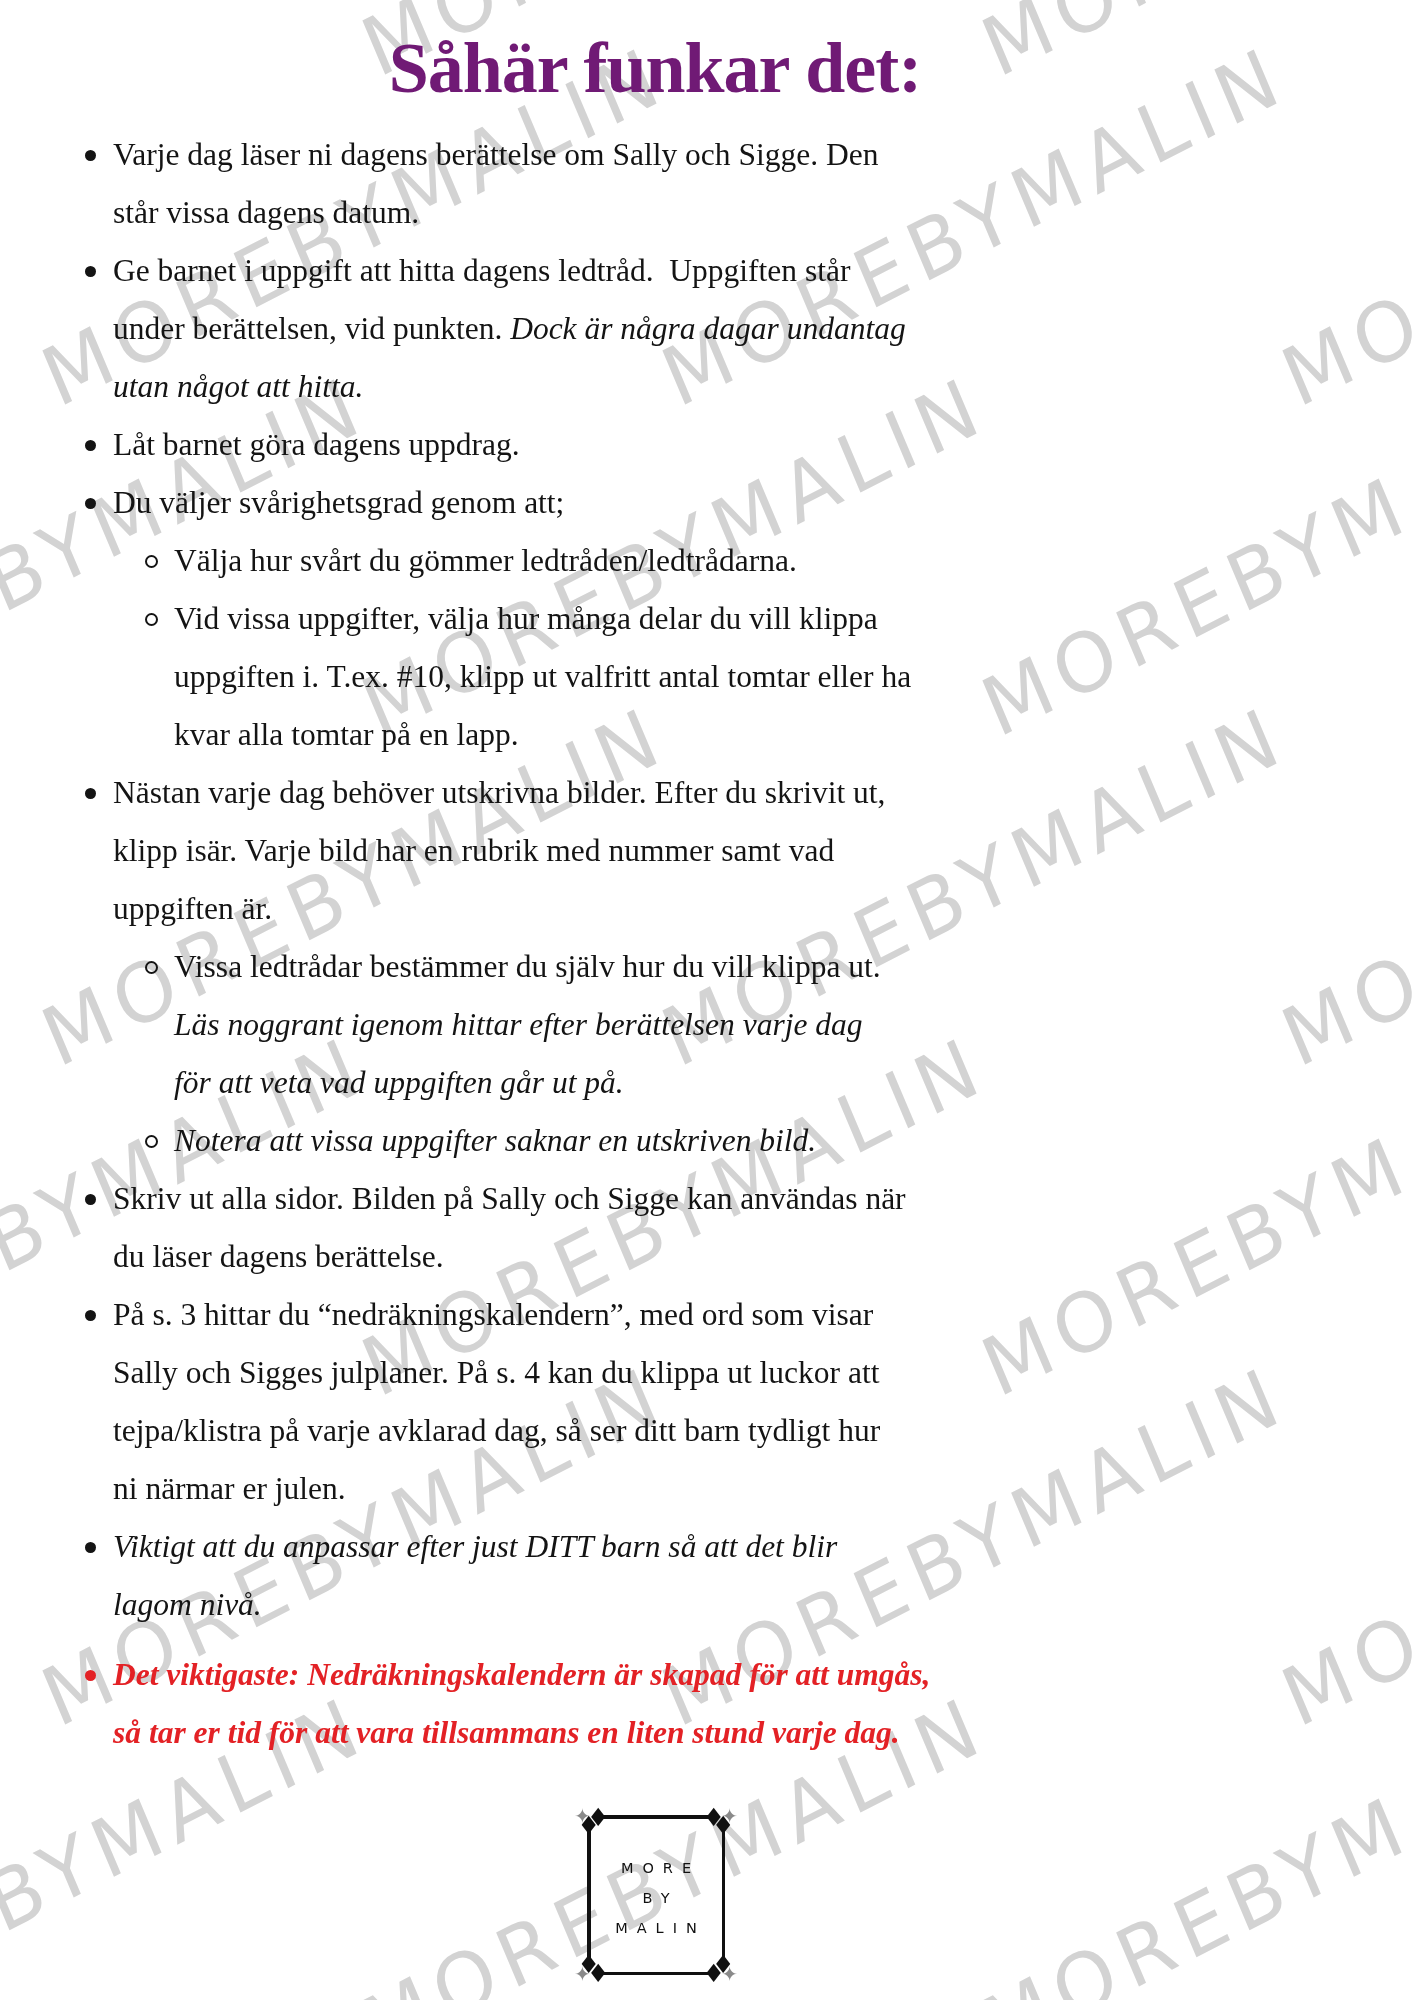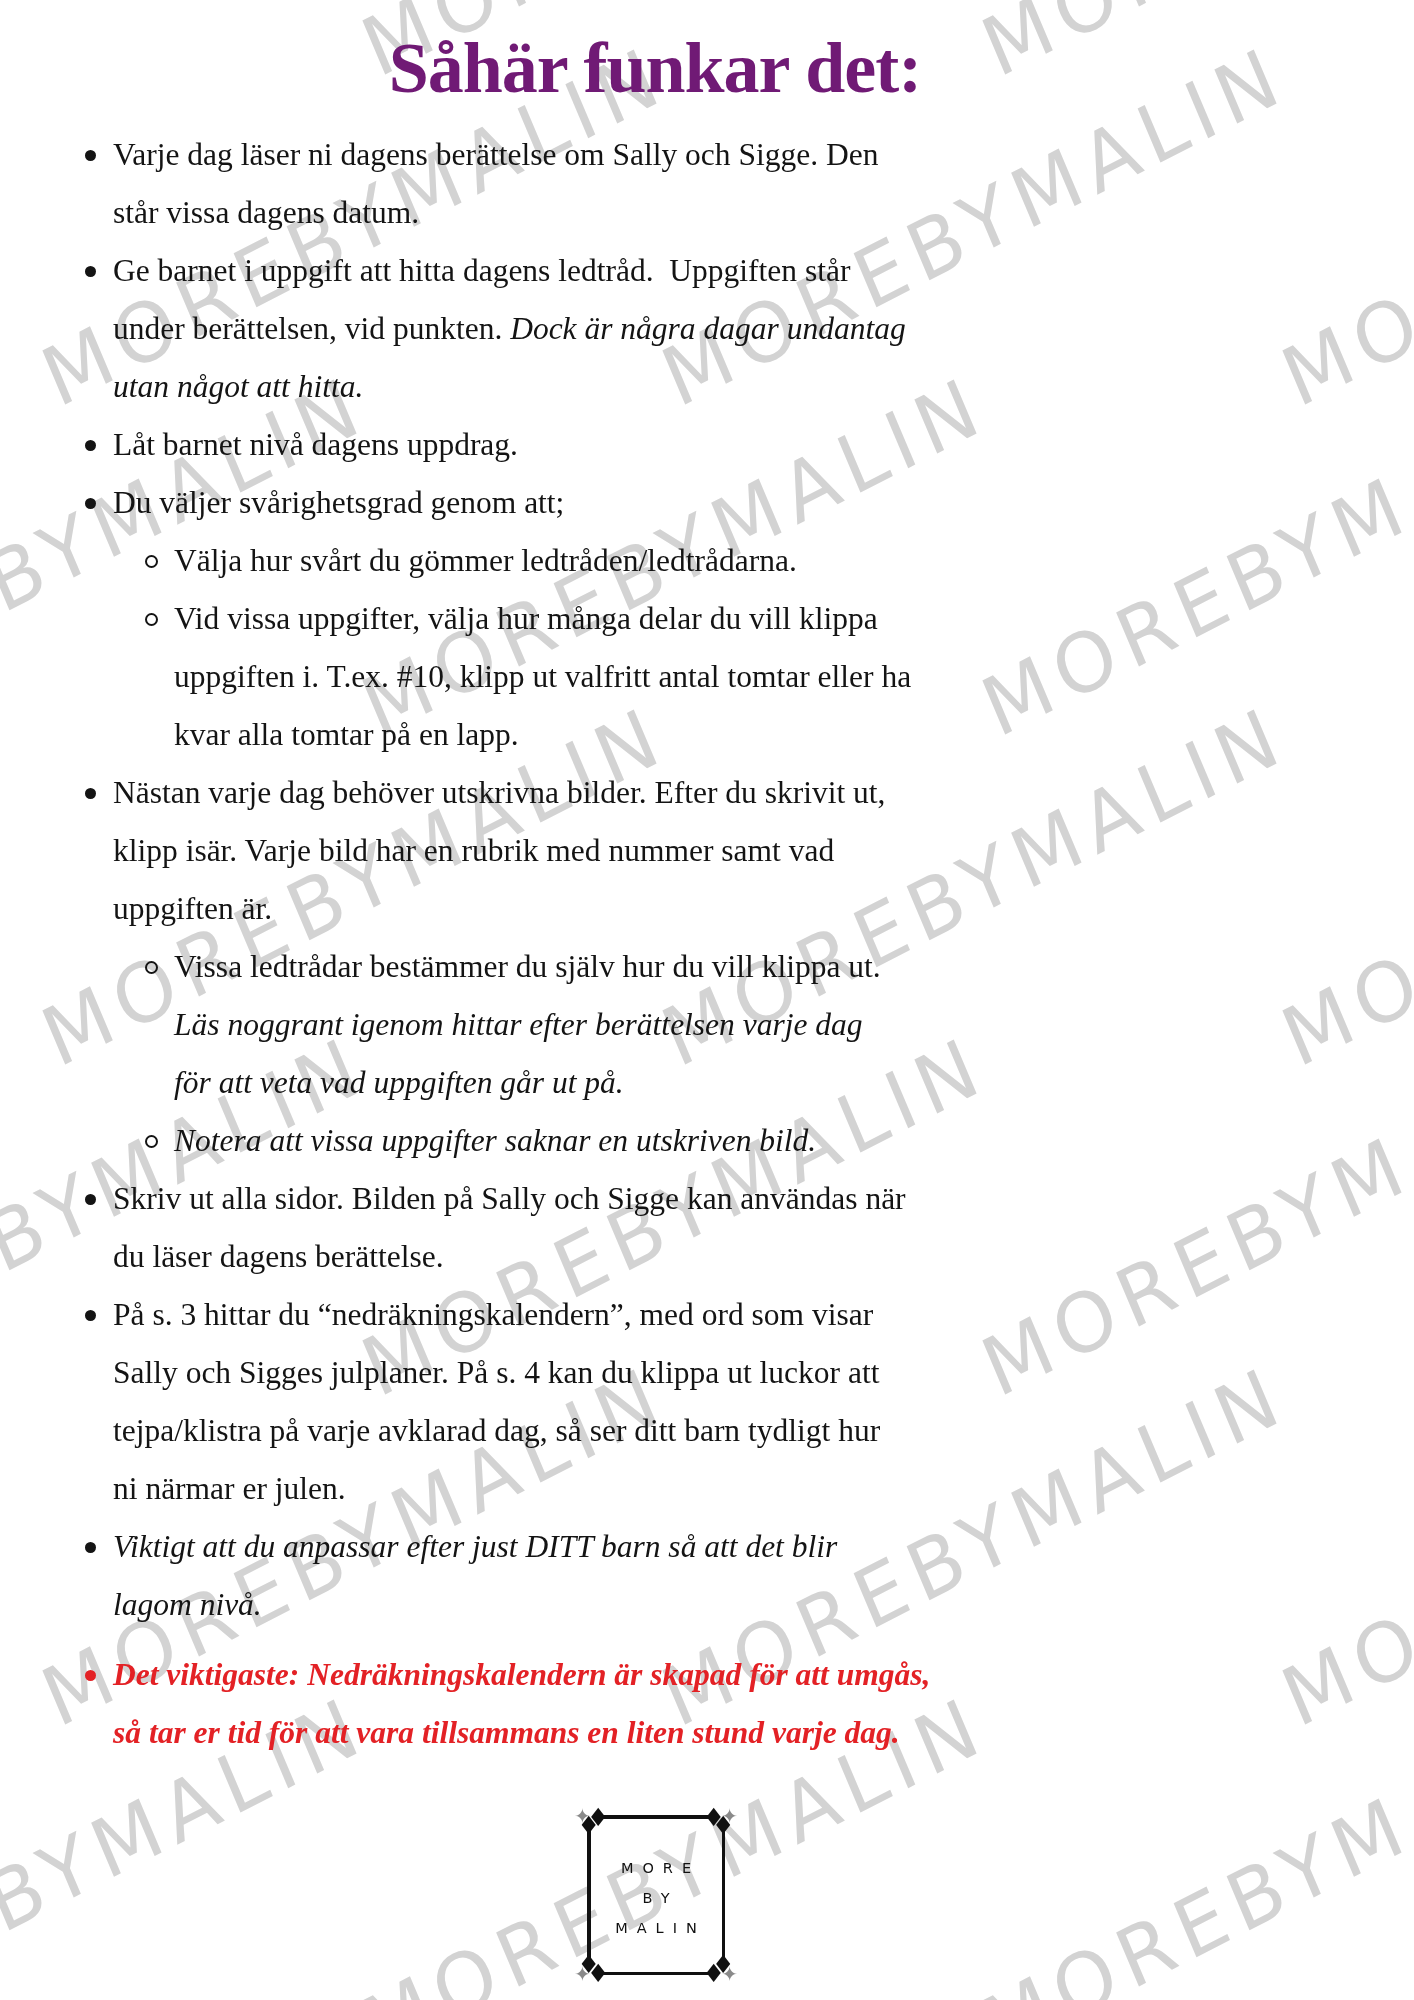--- a/index.html
+++ b/index.html
@@ -162,21 +162,21 @@
     </div>
 
   <div class="content">
     <h1 class="title">Såhär funkar det:</h1>
     <ul class="instructions">
         <li class="lvl1"><span>Varje dag läser ni dagens berättelse om Sally och Sigge. Den
 står vissa dagens datum.</span></li>
         <li class="lvl1"><span>Ge barnet i uppgift att hitta dagens ledtråd.  Uppgiften står
 under berättelsen, vid punkten. </span><span class="italic">Dock är några dagar undantag
 utan något att hitta.</span></li>
-        <li class="lvl1"><span>Låt barnet nivå dagens uppdrag.</span></li>
+        <li class="lvl1"><span>Låt barnet göra dagens uppdrag.</span></li>
         <li class="lvl1"><span>Du väljer svårighetsgrad genom att;</span></li>
         <li class="lvl2"><span>Välja hur svårt du gömmer ledtråden/ledtrådarna.</span></li>
         <li class="lvl2"><span>Vid vissa uppgifter, välja hur många delar du vill klippa
 uppgiften i. T.ex. #10, klipp ut valfritt antal tomtar eller ha
 kvar alla tomtar på en lapp.</span></li>
         <li class="lvl1"><span>Nästan varje dag behöver utskrivna bilder. Efter du skrivit ut,
 klipp isär. Varje bild har en rubrik med nummer samt vad
 uppgiften är.</span></li>
         <li class="lvl2"><span>Vissa ledtrådar bestämmer du själv hur du vill klippa ut.
 </span><span class="italic">Läs noggrant igenom hittar efter berättelsen varje dag

